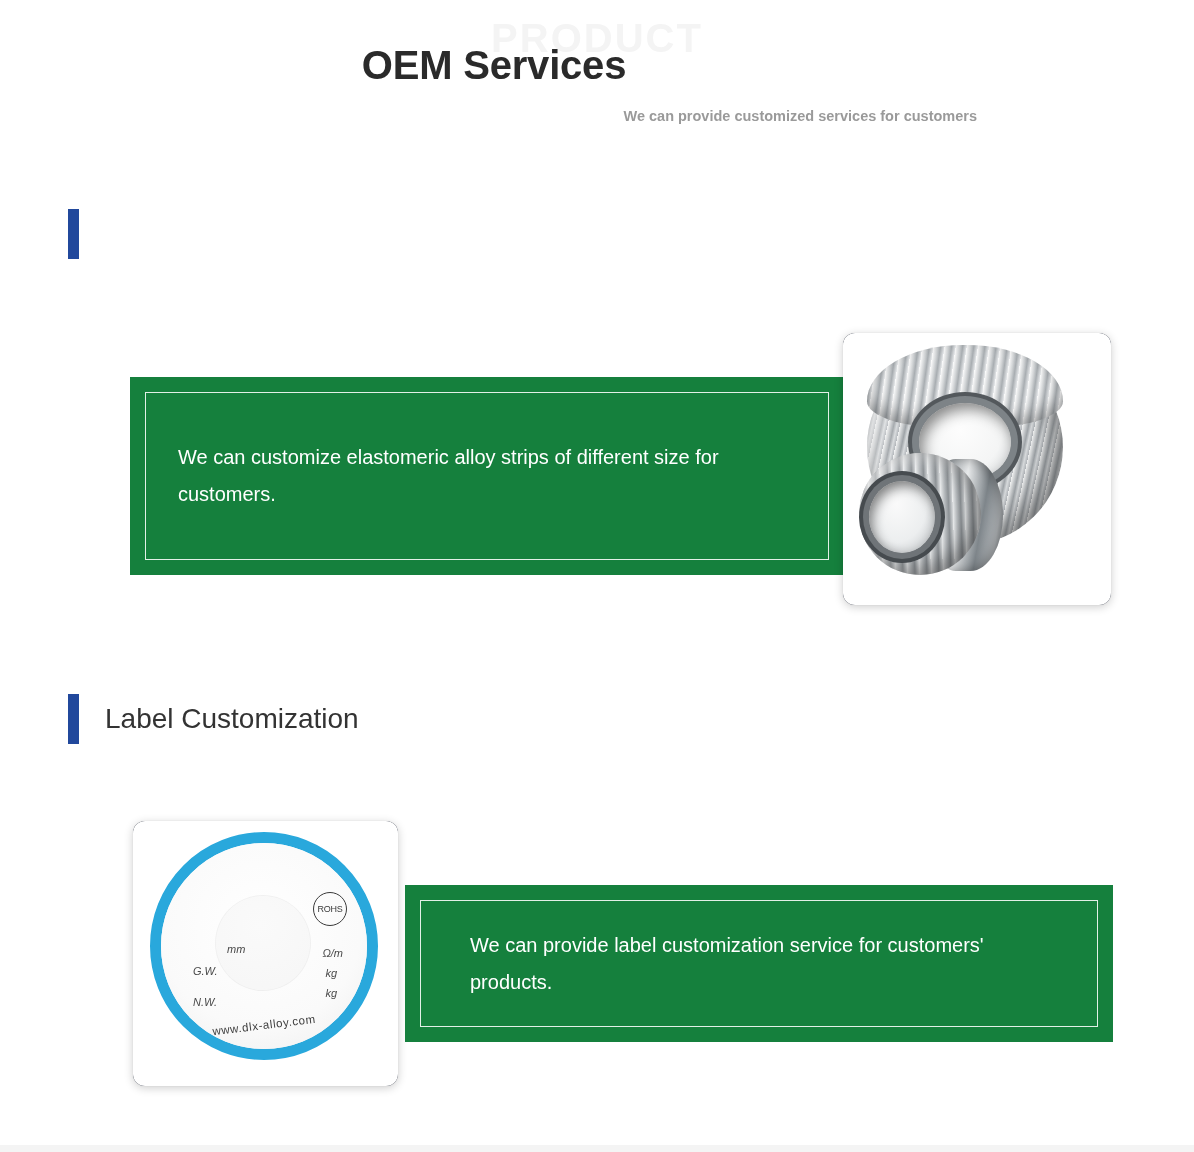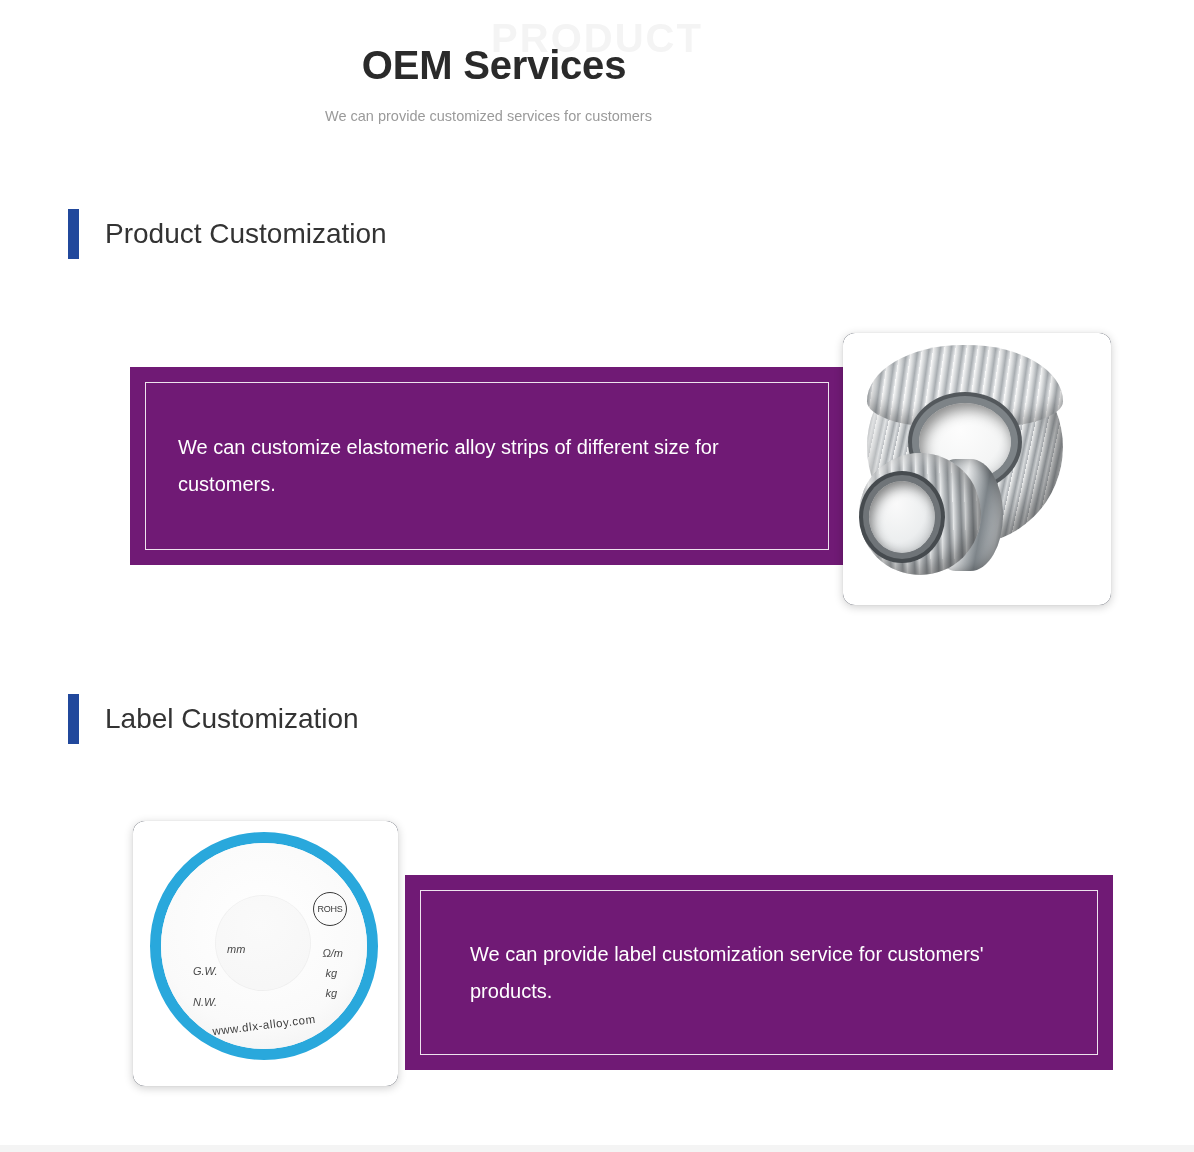--- a/index.html
+++ b/index.html
@@ -53,24 +53,24 @@
     color: #2a2a2a;
     line-height: 1.15;
     letter-spacing: -0.2px;
   }
 
   .page-subtitle {
     position: absolute;
     top: 108px;
     left: 0;
     width: 977px;
-    text-align: center;
+    text-align: right;
     font-size: 14.5px;
     color: #9a9a9a;
-    font-weight: 400;
+    font-weight: 700;
   }
 
   
   .section-heading {
     position: absolute;
     display: flex;
     align-items: center;
     height: 50px;
   }
 
@@ -86,23 +86,24 @@
     font-size: 28px;
     color: #333333;
     font-weight: 400;
     line-height: 1;
     white-space: nowrap;
   }
 
   
   .blue-panel {
     position: absolute;
-    background: #701a75;
+    background: #15803d;
     display: flex;
     align-items: center;
+    margin-top: 10px;
   }
 
   .blue-panel-inner {
     position: absolute;
     top: 15px; left: 15px; right: 15px; bottom: 15px;
     border: 1.5px solid rgba(255,255,255,0.88);
     pointer-events: none;
   }
 
   .blue-panel-text {
@@ -280,21 +281,20 @@
 <div class="page">
 
   <div class="header">
     <div class="watermark">PRODUCT</div>
     <h1 class="page-title">OEM Services</h1>
     <div class="page-subtitle">We can provide customized services for customers</div>
   </div>
 
   <div class="section-heading" style="left:68px; top:209px;">
     <div class="heading-bar"></div>
-    <div class="heading-text">Product Customization</div>
   </div>
 
   <div class="blue-panel" style="left:130px; top:367px; width:714px; height:198px; padding:0 48px;">
     <div class="blue-panel-inner"></div>
     <div class="blue-panel-text" style="max-width:648px;">We can customize elastomeric alloy strips of different size for customers.</div>
   </div>
 
   <div class="img-card" style="left:843px; top:333px; width:268px; height:272px;">
     <div class="coil-stage">
       <div class="coil coil-big"></div>
@@ -324,20 +324,20 @@
         <div class="lbl lbl-nw">N.W.</div>
         <div class="lbl lbl-ohm">Ω/m</div>
         <div class="lbl lbl-kg1">kg</div>
         <div class="lbl lbl-kg2">kg</div>
 
         <div class="sticker-url">www.dlx-alloy.com</div>
       </div>
     </div>
   </div>
 
-  <div class="blue-panel" style="left:405px; top:875px; width:708px; height:195px; padding:0 65px;">
+  <div class="blue-panel" style="left:405px; top:875px; width:708px; height:157px; padding:0 65px;">
     <div class="blue-panel-inner"></div>
     <div class="blue-panel-text" style="max-width:560px;">We can provide label customization service for customers' products.</div>
   </div>
 
   <div class="footer-rule"></div>
 
 </div>
 
 </body></html>

